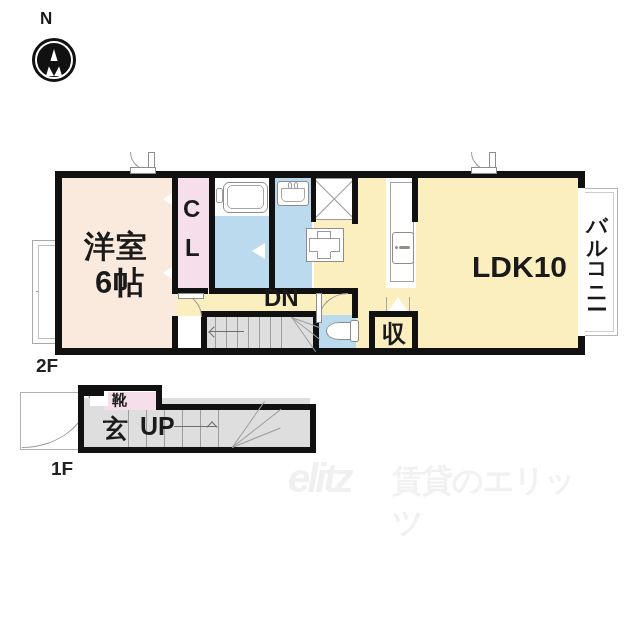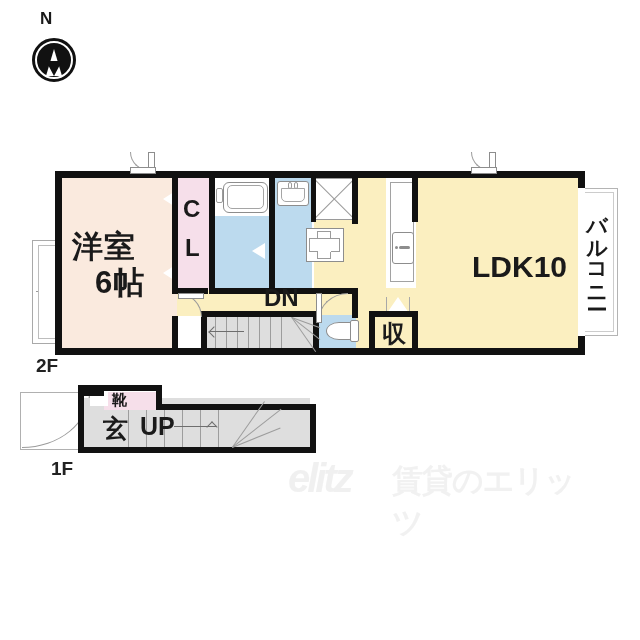--- a/index.html
+++ b/index.html
@@ -229,21 +229,21 @@
       <div class="stair-tread" style="left:248px;top:317px;width:1px;height:31px;"></div>
       <div class="stair-tread" style="left:259px;top:317px;width:1px;height:31px;"></div>
       <div class="stair-tread" style="left:270px;top:317px;width:1px;height:31px;"></div>
       <div class="stair-tread" style="left:281px;top:317px;width:1px;height:31px;"></div>
       <div class="stair-diag" style="left:292px;top:317px;width:36px;height:1px;transform:rotate(38deg);"></div>
       <div class="stair-diag" style="left:292px;top:317px;width:42px;height:1px;transform:rotate(55deg);"></div>
       <div class="stair-diag" style="left:292px;top:317px;width:30px;height:1px;transform:rotate(20deg);"></div>
     </div>
     <div class="thinline arrow-left" style="left:210px;top:331px;width:34px;height:1.4px;background:#6e6e6e;"></div>
 
-    <div class="label" style="left:72px;top:226px;font-size:31px;letter-spacing:1px;">洋室</div>
+    <div class="label" style="left:84px;top:226px;font-size:31px;letter-spacing:1px;">洋室</div>
     <div class="label" style="left:95px;top:262px;font-size:31px;letter-spacing:1px;">6帖</div>
 
     <div class="label" style="left:183px;top:195px;font-size:24px;">C</div>
     <div class="label" style="left:185px;top:234px;font-size:24px;">L</div>
 
     <div class="label" style="left:264px;top:284px;font-size:24px;">DN</div>
 
     <div class="label" style="left:472px;top:250px;font-size:30px;letter-spacing:0px;">LDK10</div>
 
     <div class="label" style="left:382px;top:318px;font-size:24px;">収</div>

